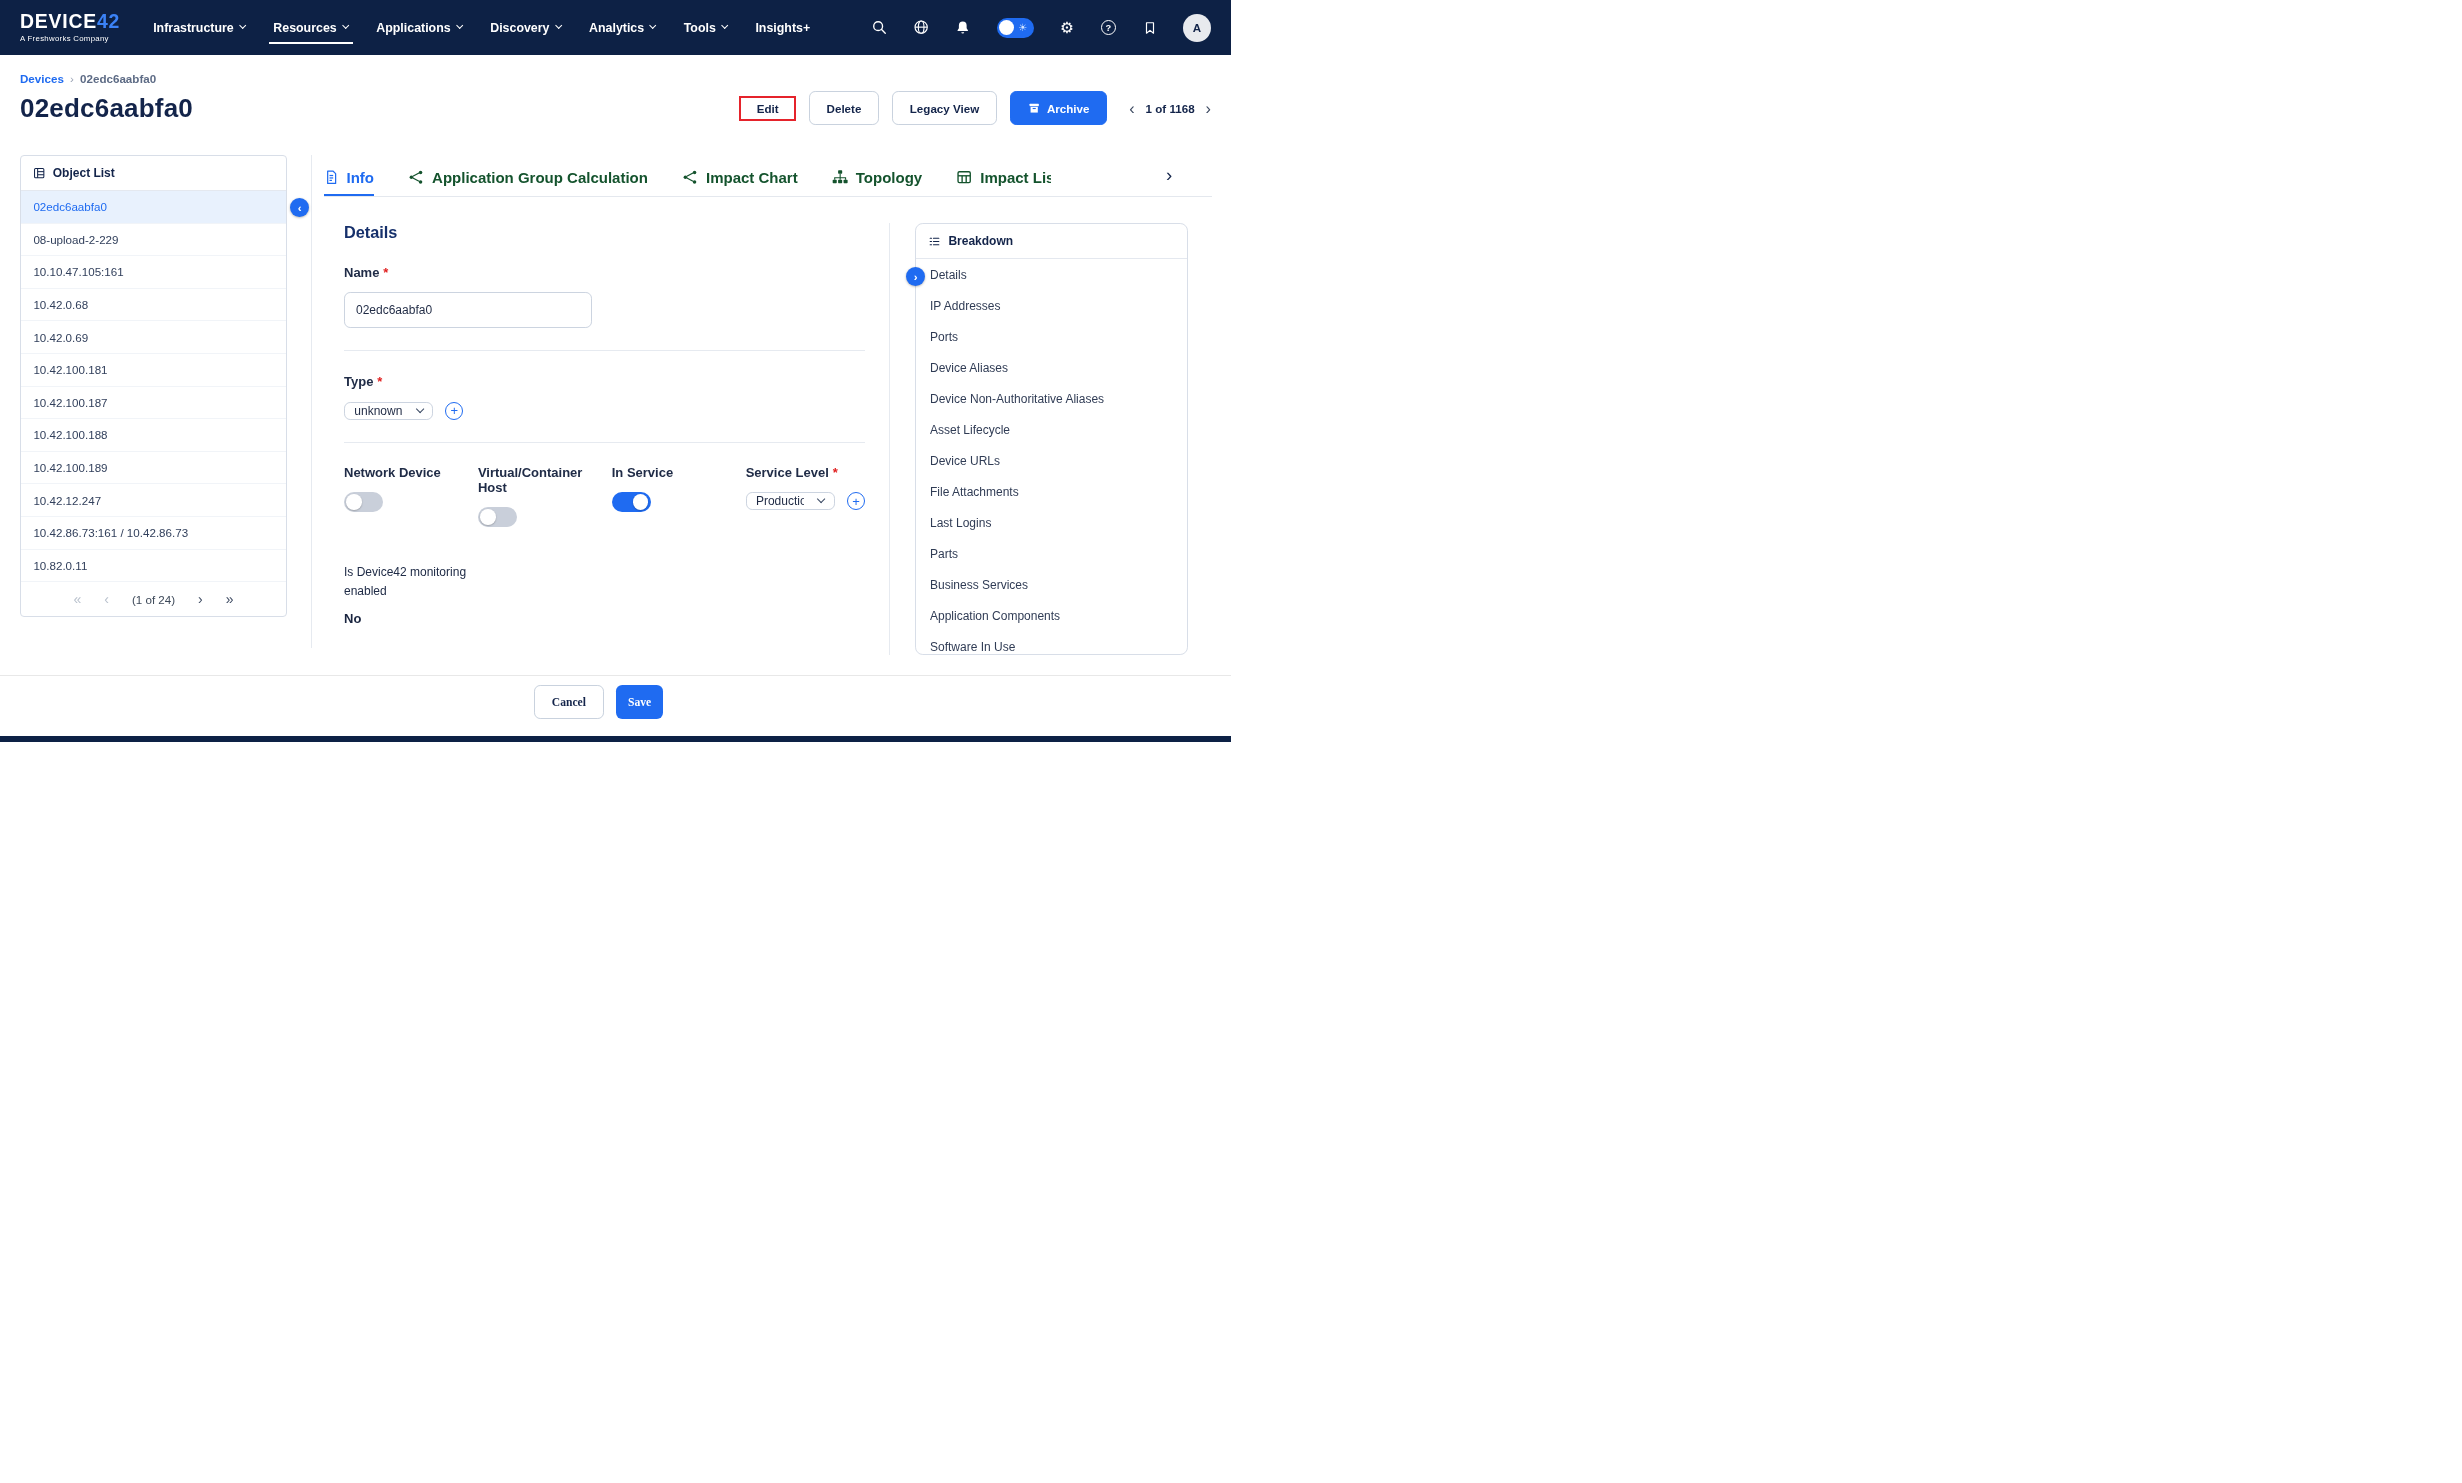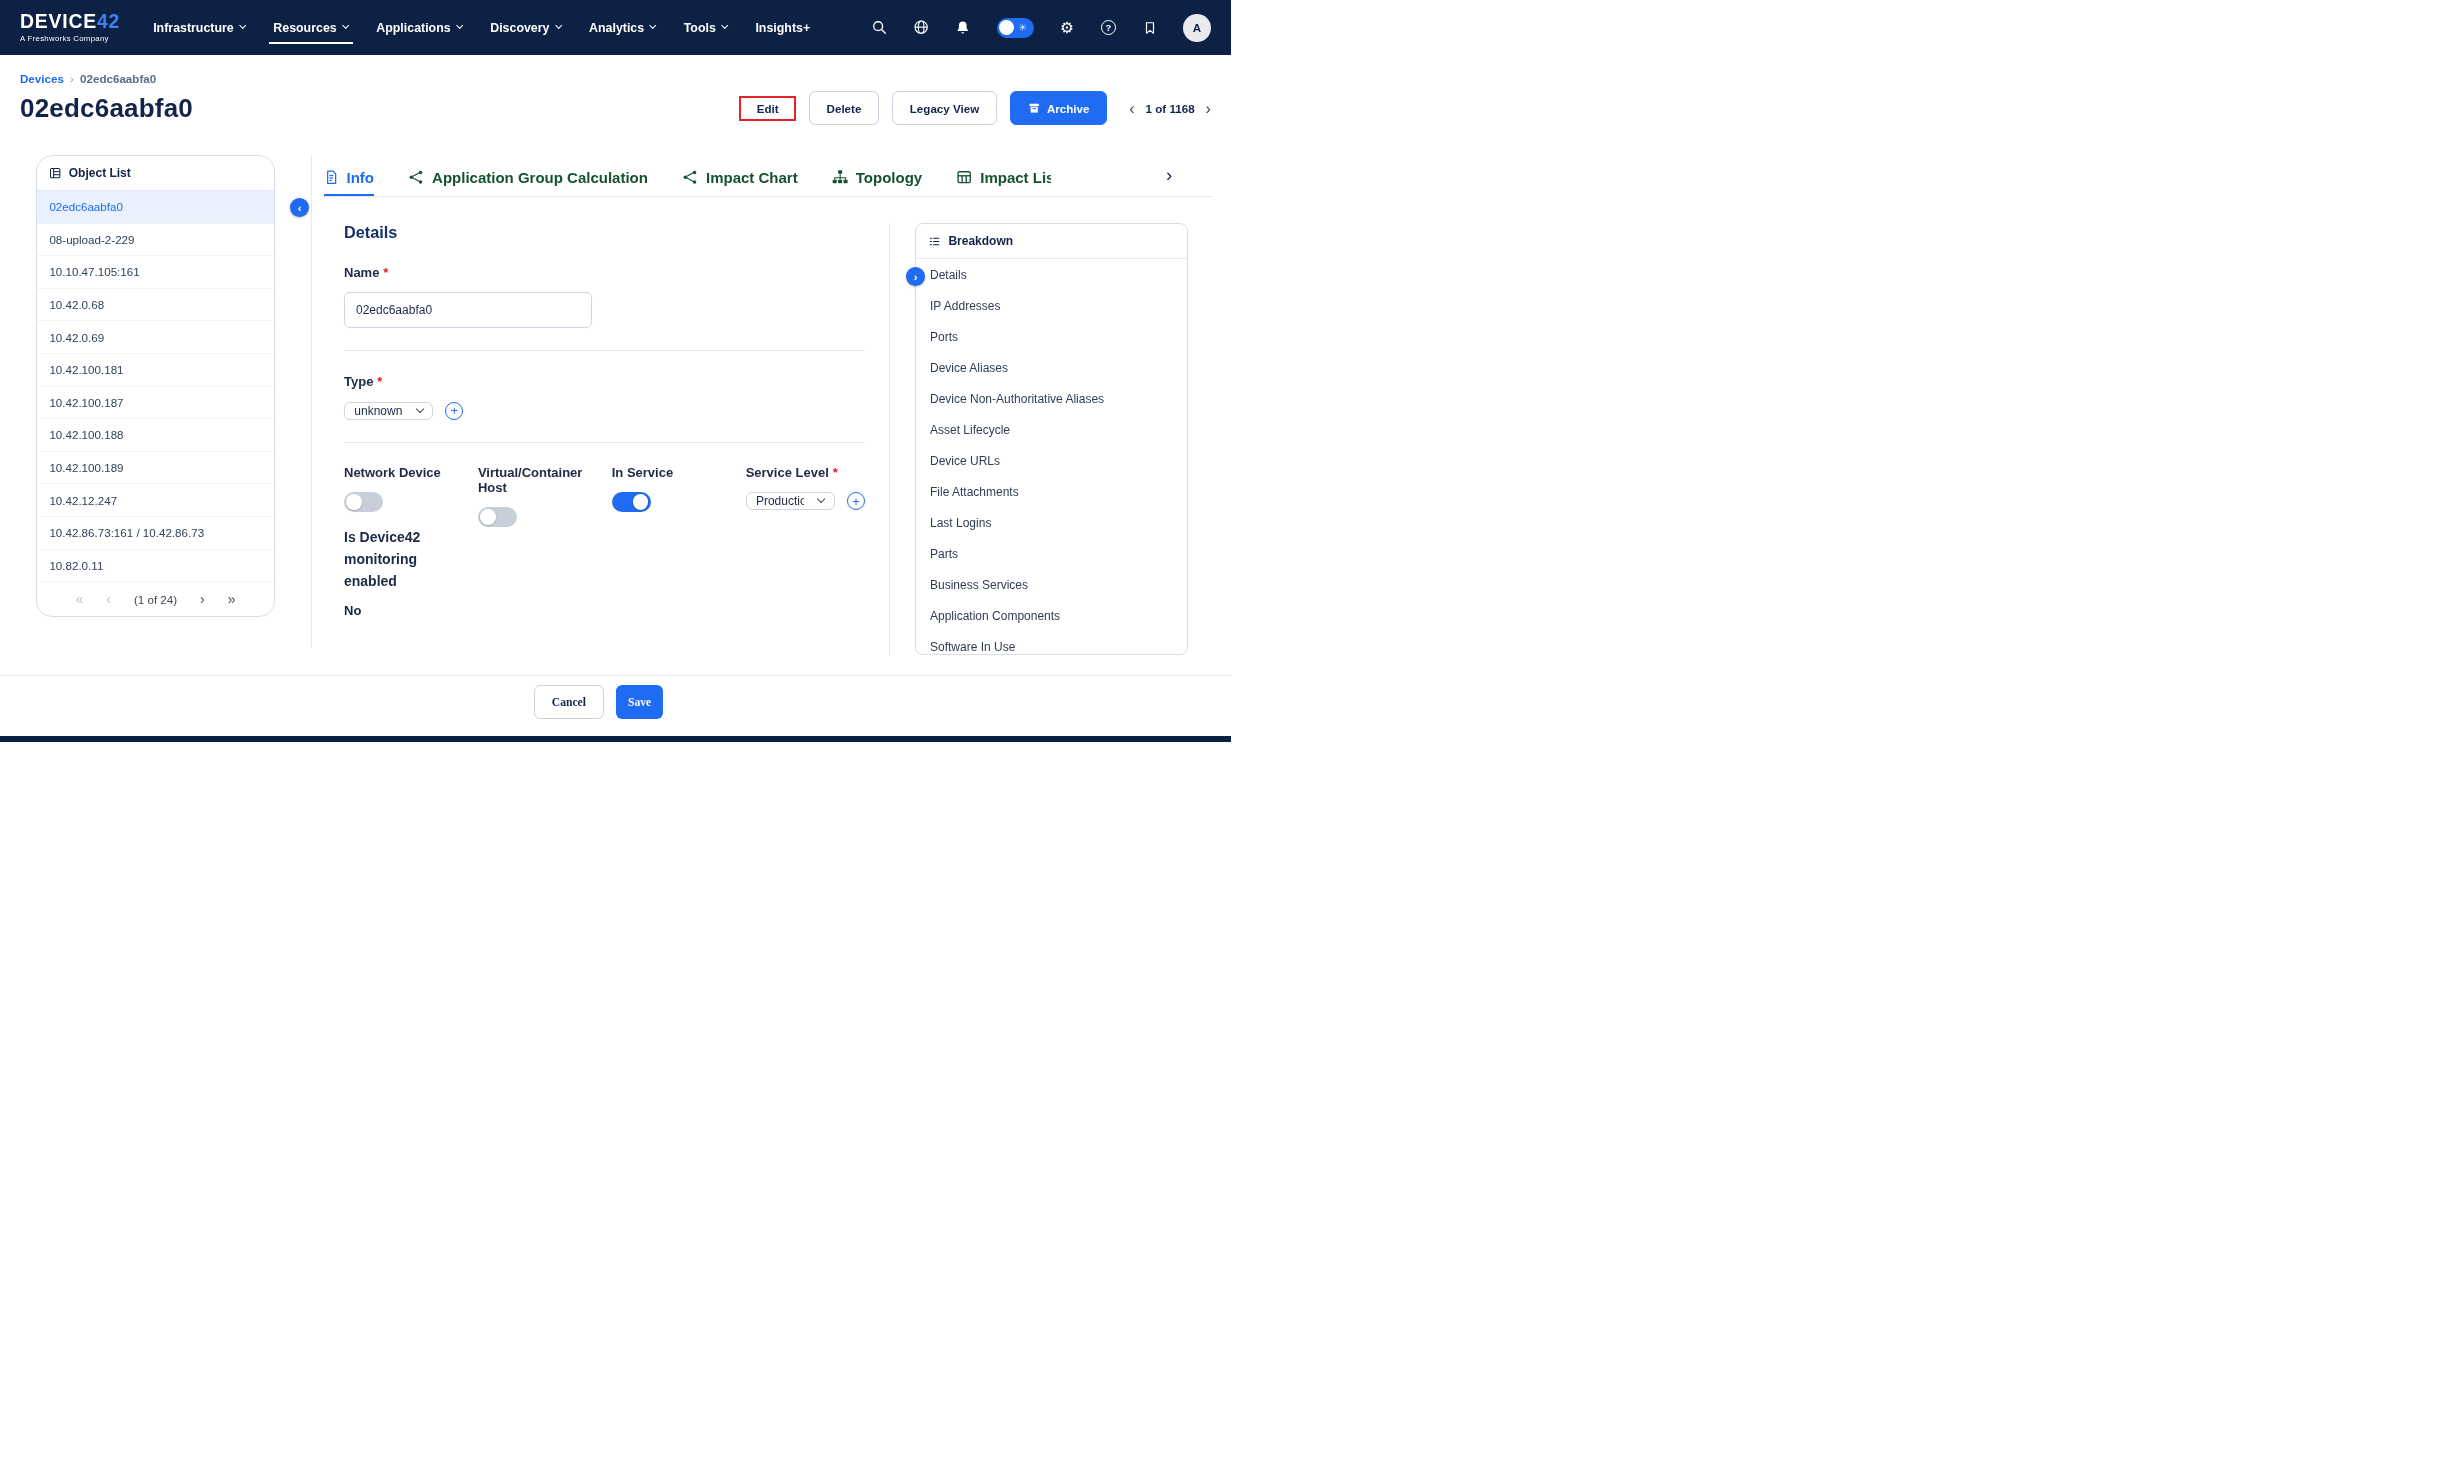--- a/index.html
+++ b/index.html
@@ -39,21 +39,21 @@
          background:#fff; border:0.8px solid #c9d2de; color:#13244a; cursor:pointer;
          display:inline-flex; align-items:center; gap:7px; font-family:inherit; }
   .edit-annotation { border:2.3px solid #e5232b; display:inline-flex; }
   .btn-edit { border:none; height:21px; padding:0 15.5px; border-radius:0; }
   .btn-primary { background:#1f6bf1; border:0.8px solid #1f6bf1; color:#fff; }
   .pager-top { display:flex; align-items:center; gap:11px; margin-left:9.3px; font-size:11.6px; }
   .pager-top .chev { color:#3f4c63; font-size:16.3px; cursor:pointer; line-height:1; }
   .pager-top .ptext { font-weight:700; color:#13244a; }
 
   
-  .object-list { position:absolute; left:20px; top:155px; width:239px; background:#fff; border:0.8px solid #d8dee8; border-radius:16px;margin-left:16px; }
+  .object-list { position:absolute; left:20px; top:155px; width:267px; background:#fff; border:0.8px solid #d8dee8; border-radius:4px; }
   .panel-head { display:flex; align-items:center; gap:7px; padding:10px 12.4px; border-bottom:0.8px solid #e4e8ef; font-size:12px; font-weight:700; color:#13244a; }
   .ol-row { padding:9.3px 12.4px; font-size:11.6px; color:#32405c; border-bottom:0.8px solid #f1f4f8; cursor:pointer; white-space:nowrap; overflow:hidden; }
   .ol-row.selected { background:#e8f1fd; color:#1f6bf1; }
   .ol-foot { display:flex; align-items:center; justify-content:center; gap:23px; padding:10px 0; font-size:11.6px; color:#3c4858; }
   .nav-chev { font-size:14px; cursor:pointer; color:#3f4c63; line-height:1; }
   .nav-chev.disabled { color:#b9c1cd; }
 
   .divider-v-left  { position:absolute; left:311px;  top:155px; height:493px; width:0.8px; background:#e6eaf0; }
   .divider-v-right { position:absolute; left:889px; top:223px; height:432px; width:0.8px; background:#e6eaf0; }
   .round-chip { position:absolute; width:19.4px; height:19.4px; border-radius:50%; background:#1f6bf1; color:#fff;
@@ -90,21 +90,21 @@
           display:inline-flex; align-items:center; justify-content:center; font-size:13px; line-height:1;
           background:#fff; cursor:pointer; flex:none; }
   .toggles-row { margin-top:22px; display:flex; }
   .tcol { width:136px; }
   .tcol-last { flex:1; }
   .toggle { margin-top:12.4px; width:39px; height:20px; border-radius:10px; background:#c9cfda; position:relative; cursor:pointer; }
   .toggle::after { content:""; position:absolute; top:2.3px; left:2.3px; width:15.5px; height:15.5px; border-radius:50%;
                    background:#fff; box-shadow:0 0.8px 1.6px rgba(0,0,0,.25); }
   .toggle.on { background:#1f6bf1; }
   .toggle.on::after { left:auto; right:2.3px; }
-  .monitoring-label { width:128px; font-size:14px; font-weight:700; color:#202c47; line-height:1.55; }
+  .monitoring-label { margin-top:36px; width:128px; font-size:12px; font-weight:400; color:#202c47; line-height:1.55; }
   .monitoring-value { margin-top:11px; font-size:13px; font-weight:700; color:#1a2540; }
 
   
   .breakdown { position:absolute; left:915px; top:223px; width:273px; height:432px; border:0.8px solid #d8dee8;
                border-radius:7.8px; overflow:hidden; background:#fff; }
   .bd-row { padding:8.5px 14px; font-size:12px; color:#303c55; cursor:pointer; white-space:nowrap; }
 
   
   .footer-line { position:absolute; left:0; right:0; top:675px; height:0.8px; background:#e8e8e8; }
   .footer { position:absolute; left:0; right:0; top:685px; display:flex; justify-content:center; gap:12px; padding-right:34px;font-family:Liberation Serif, serif; }

